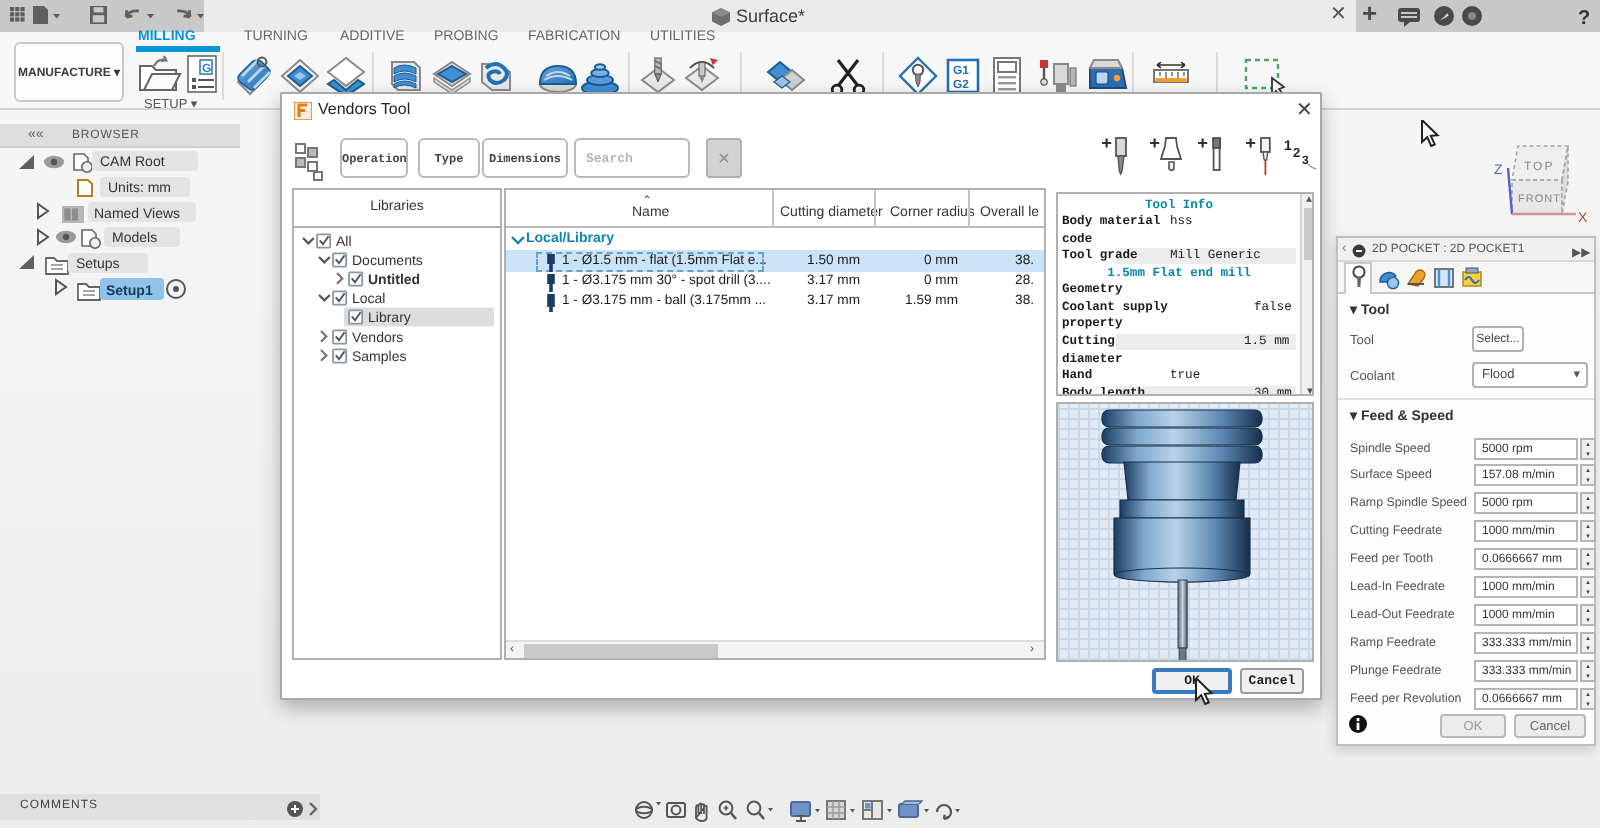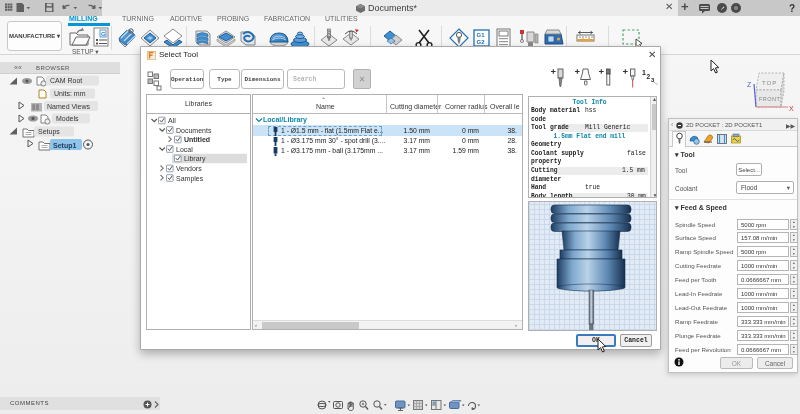--- a/index.html
+++ b/index.html
@@ -38,21 +38,21 @@
   <path d="M63 8.5 q1.6-3.6 6.4-3 M63 8.5 l0.4-3.4 M63 8.5 l3.2-0.6" stroke="#5f5f5f" stroke-width="1.4" fill="none"></path>
   <path d="M73.5 7 l3.6 0 l-1.8 2.2 z" fill="#5f5f5f"></path>
   <path d="M95 8.5 q-1.6-3.6 -6.4-3 M95 8.5 l-0.4-3.4 M95 8.5 l-3.2-0.6" stroke="#5f5f5f" stroke-width="1.4" fill="none"></path>
   <path d="M98.5 7 l3.6 0 l-1.8 2.2 z" fill="#5f5f5f"></path>
 </svg>
 
 <svg class="ab" style="left:356px;top:4px;" width="9" height="9" viewBox="0 0 9 9">
       <path d="M4.5 0 L9 2.2 L9 6.8 L4.5 9 L0 6.8 L0 2.2 Z" fill="#6e6e6e"></path>
       <path d="M4.5 0 L9 2.2 L4.5 4.4 L0 2.2 Z" fill="#8a8a8a"></path>
     </svg>
-<div class="ab" style="left:368px;top:3px;font-size:9px;color:#3c3c3c;">Documents*</div>
+<div class="ab" style="left:368px;top:3px;font-size:9px;color:#3c3c3c;">Surface*</div>
 <div class="ab" style="left:665px;top:1px;font-size:10px;color:#555;">✕</div>
 
 <div class="ab" style="left:681px;top:-1px;font-size:13px;color:#4a4a4a;font-weight:bold;">+</div>
 <svg class="ab" style="left:698px;top:3px;" width="100" height="11" viewBox="0 0 100 11">
   <rect x="1" y="1" width="11" height="7" rx="1.5" fill="#4a4a4a"></rect>
       <path d="M4 8 l0 2.5 l3-2.5 z" fill="#4a4a4a"></path>
   <rect x="2.5" y="3" width="8" height="1" fill="#c8c8c8"></rect>
       <rect x="2.5" y="5" width="8" height="1" fill="#c8c8c8"></rect>
   <circle cx="24" cy="5" r="5" fill="#4a4a4a"></circle>
       <path d="M22 7 q2-1 3.6-3.4 l0.8 1 q-2 2-4.4 2.4z" fill="#ddd"></path>
@@ -374,21 +374,21 @@
         </g>
   </g>
 </svg>
 
 <div class="ab" style="left:140px;top:46px;width:521px;height:304px;background:#fff;border:1px solid #a9a9a9;box-shadow:0 4px 10px rgba(0,0,0,0.28);border-radius:1px;">
 
   <svg class="ab" style="left:6px;top:4px;" width="9" height="9" viewBox="0 0 9 9">
         <rect width="9" height="9" rx="1" fill="#f6ede0" stroke="#d88c28" stroke-width="0.8"></rect>
         <path d="M2.5 7.5 V1.5 H6.5 M2.5 4.2 H5.5" stroke="#e07a1f" stroke-width="1.5" fill="none"></path>
       </svg>
-  <div class="ab" style="left:18px;top:3px;font-size:8px;color:#222;">Select Tool</div>
+  <div class="ab" style="left:18px;top:3px;font-size:8px;color:#222;">Vendors Tool</div>
   <div class="ab" style="left:507px;top:2px;font-size:10px;color:#444;">✕</div>
 
   <svg class="ab" style="left:6px;top:24px;" width="15" height="20" viewBox="0 0 15 20">
     <g fill="none" stroke="#777" stroke-width="1">
       <rect x="1" y="1" width="4.5" height="4.5"></rect>
           <rect x="7" y="3" width="4.5" height="4.5" fill="#bbb"></rect>
       <rect x="1" y="8" width="4.5" height="4.5" fill="#bbb"></rect>
           <rect x="7" y="10" width="4.5" height="4.5"></rect>
       <rect x="10" y="15" width="4" height="4"></rect>
     </g>

